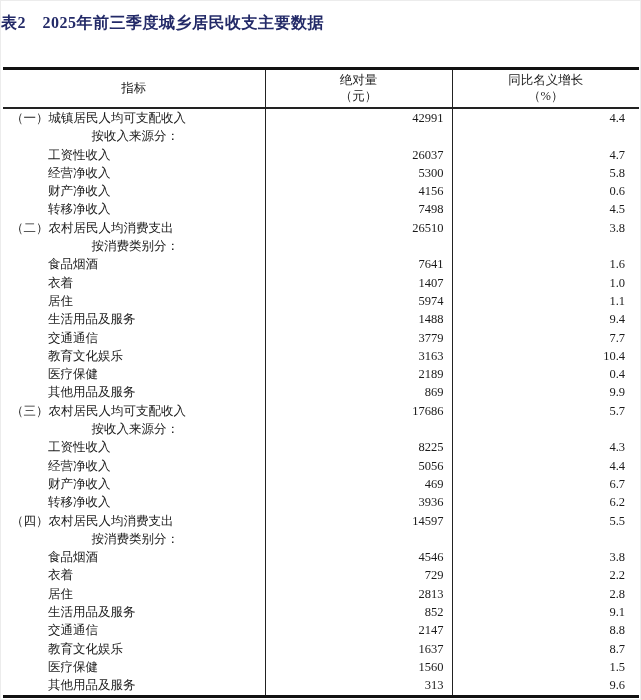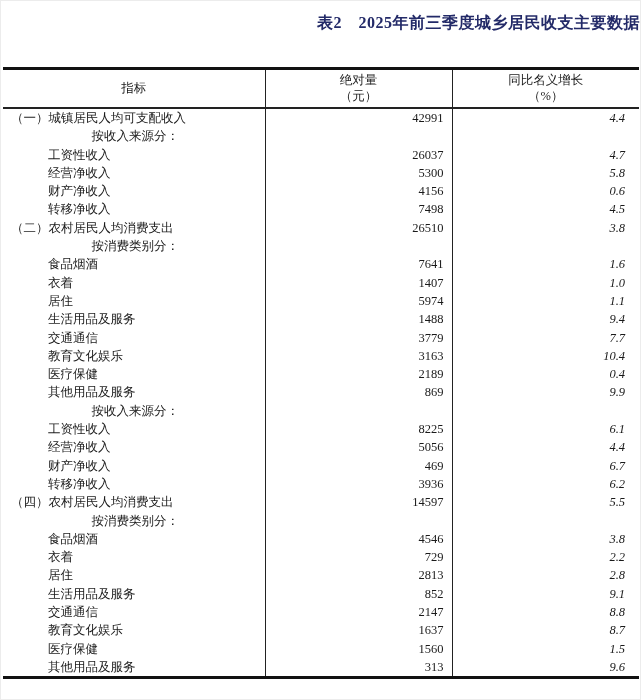--- a/index.html
+++ b/index.html
@@ -11,21 +11,21 @@
     width: 641px;
     height: 700px;
     box-sizing: border-box;
     border: 1px solid #ececec;
     font-family: "Liberation Serif", "DejaVu Serif", serif;
     color: #1a1a1a;
     overflow: hidden;
   }
   .page-title {
     margin: 11px 0 0 0;
-    text-align: right;
+    text-align: left;
     font-size: 16px;
     font-weight: bold;
     color: #232a68;
     letter-spacing: 0.5px;
     line-height: 21px;
   }
   table.stats-table {
     border-collapse: collapse;
     table-layout: fixed;
     width: 636px;
@@ -55,21 +55,21 @@
     padding: 0;
     line-height: 18.3px;
     white-space: nowrap;
     overflow: hidden;
   }
   td.cell-indicator { text-align: left; }
   td.ind-section { padding-left: 8px; }
   td.ind-group   { padding-left: 3px; text-align: center; }
   td.ind-item    { padding-left: 45px; }
   td.cell-value  { text-align: right; padding-right: 8px; }
-  td.cell-growth { text-align: right; padding-right: 14px; font-style: italic; }
+  td.cell-growth { text-align: right; padding-right: 14px; }
 </style>
 </head>
 <body>
 
 <h1 class="page-title">表2　2025年前三季度城乡居民收支主要数据</h1>
 
 <table class="stats-table">
   <colgroup>
     <col class="c-indicator">
     <col class="c-value">
@@ -165,28 +165,33 @@
     <td class="cell-indicator ind-item">医疗保健</td>
     <td class="cell-value v-divider">2189</td>
     <td class="cell-growth v-divider">0.4</td>
   </tr>
       <tr>
     <td class="cell-indicator ind-item">其他用品及服务</td>
     <td class="cell-value v-divider">869</td>
     <td class="cell-growth v-divider">9.9</td>
   </tr>
       <tr>
+    <td class="cell-indicator ind-section">（三）农村居民人均可支配收入</td>
+    <td class="cell-value v-divider">17686</td>
+    <td class="cell-growth v-divider">5.7</td>
+  </tr>
+      <tr>
     <td class="cell-indicator ind-group">按收入来源分：</td>
     <td class="cell-value v-divider"></td>
     <td class="cell-growth v-divider"></td>
   </tr>
       <tr>
     <td class="cell-indicator ind-item">工资性收入</td>
     <td class="cell-value v-divider">8225</td>
-    <td class="cell-growth v-divider">6.1</td>
+    <td class="cell-growth v-divider">4.3</td>
   </tr>
       <tr>
     <td class="cell-indicator ind-item">经营净收入</td>
     <td class="cell-value v-divider">5056</td>
     <td class="cell-growth v-divider">4.4</td>
   </tr>
       <tr>
     <td class="cell-indicator ind-item">财产净收入</td>
     <td class="cell-value v-divider">469</td>
     <td class="cell-growth v-divider">6.7</td>

